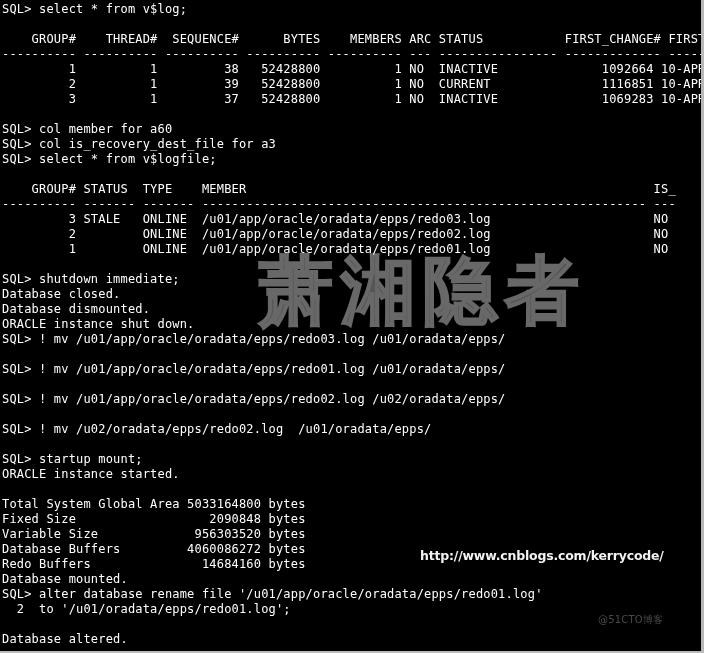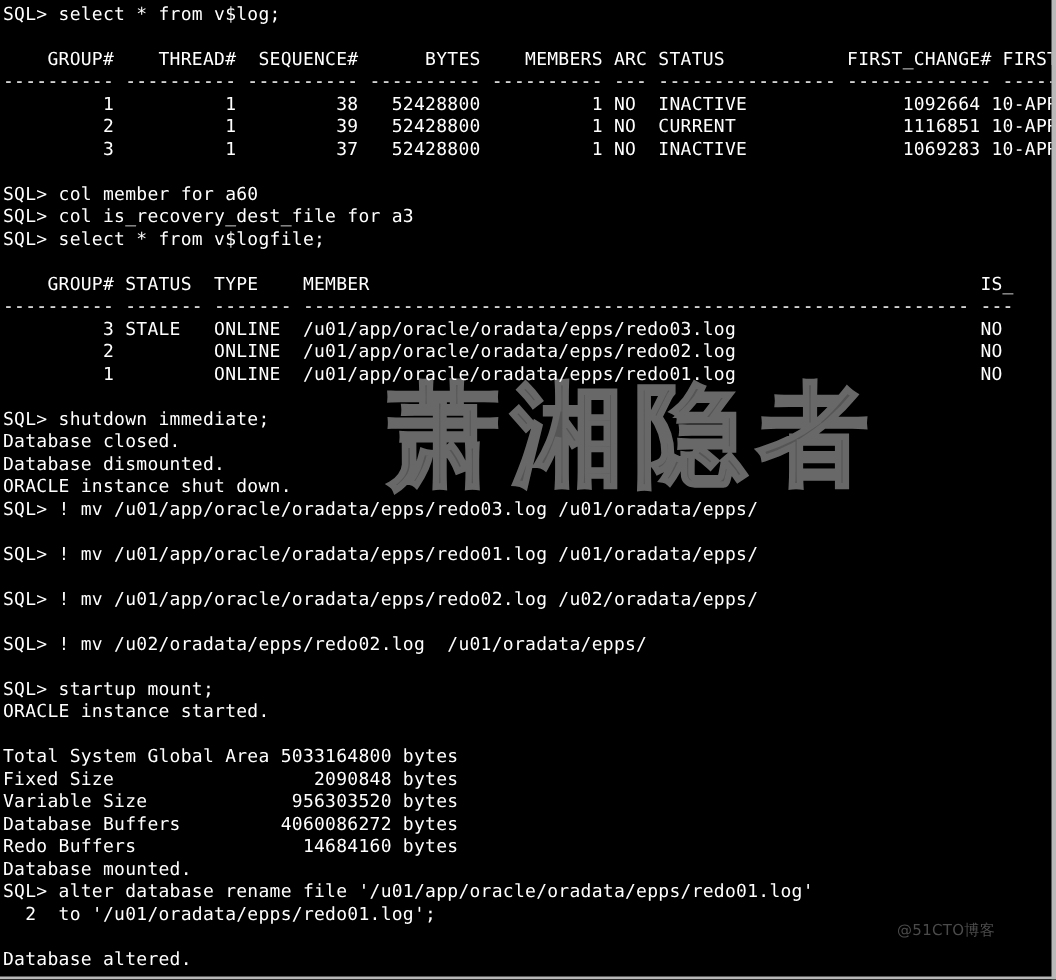--- a/index.html
+++ b/index.html
@@ -81,16 +81,17 @@
 </style>
 </head>
 <body>
 
 <div id="terminal">
 
   <div class="wm-cjk">萧湘隐者</div>
 
   <pre id="screen-lines"><span class="line">SQL&gt; select * from v$log;</span><span class="line">&nbsp;</span><span class="line">    GROUP#    THREAD#  SEQUENCE#      BYTES    MEMBERS ARC STATUS           FIRST_CHANGE# FIRST_TIM</span><span class="line">---------- ---------- ---------- ---------- ---------- --- ---------------- ------------- ---------</span><span class="line">         1          1         38   52428800          1 NO  INACTIVE              1092664 10-APR-14</span><span class="line">         2          1         39   52428800          1 NO  CURRENT               1116851 10-APR-14</span><span class="line">         3          1         37   52428800          1 NO  INACTIVE              1069283 10-APR-14</span><span class="line">&nbsp;</span><span class="line">SQL&gt; col member for a60</span><span class="line">SQL&gt; col is_recovery_dest_file for a3</span><span class="line">SQL&gt; select * from v$logfile;</span><span class="line">&nbsp;</span><span class="line">    GROUP# STATUS  TYPE    MEMBER                                                       IS_</span><span class="line">---------- ------- ------- ------------------------------------------------------------ ---</span><span class="line">         3 STALE   ONLINE  /u01/app/oracle/oradata/epps/redo03.log                      NO</span><span class="line">         2         ONLINE  /u01/app/oracle/oradata/epps/redo02.log                      NO</span><span class="line">         1         ONLINE  /u01/app/oracle/oradata/epps/redo01.log                      NO</span><span class="line">&nbsp;</span><span class="line">SQL&gt; shutdown immediate;</span><span class="line">Database closed.</span><span class="line">Database dismounted.</span><span class="line">ORACLE instance shut down.</span><span class="line">SQL&gt; ! mv /u01/app/oracle/oradata/epps/redo03.log /u01/oradata/epps/</span><span class="line">&nbsp;</span><span class="line">SQL&gt; ! mv /u01/app/oracle/oradata/epps/redo01.log /u01/oradata/epps/</span><span class="line">&nbsp;</span><span class="line">SQL&gt; ! mv /u01/app/oracle/oradata/epps/redo02.log /u02/oradata/epps/</span><span class="line">&nbsp;</span><span class="line">SQL&gt; ! mv /u02/oradata/epps/redo02.log  /u01/oradata/epps/</span><span class="line">&nbsp;</span><span class="line">SQL&gt; startup mount;</span><span class="line">ORACLE instance started.</span><span class="line">&nbsp;</span><span class="line">Total System Global Area 5033164800 bytes</span><span class="line">Fixed Size                  2090848 bytes</span><span class="line">Variable Size             956303520 bytes</span><span class="line">Database Buffers         4060086272 bytes</span><span class="line">Redo Buffers               14684160 bytes</span><span class="line">Database mounted.</span><span class="line">SQL&gt; alter database rename file '/u01/app/oracle/oradata/epps/redo01.log'</span><span class="line">  2  to '/u01/oradata/epps/redo01.log';</span><span class="line">&nbsp;</span><span class="line">Database altered.</span></pre>
 
+  <div class="wm-url">http://www.cnblogs.com/kerrycode/</div>
 
   <div class="wm-cto">@51CTO博客</div>
 
 </div>
 
 </body></html>

